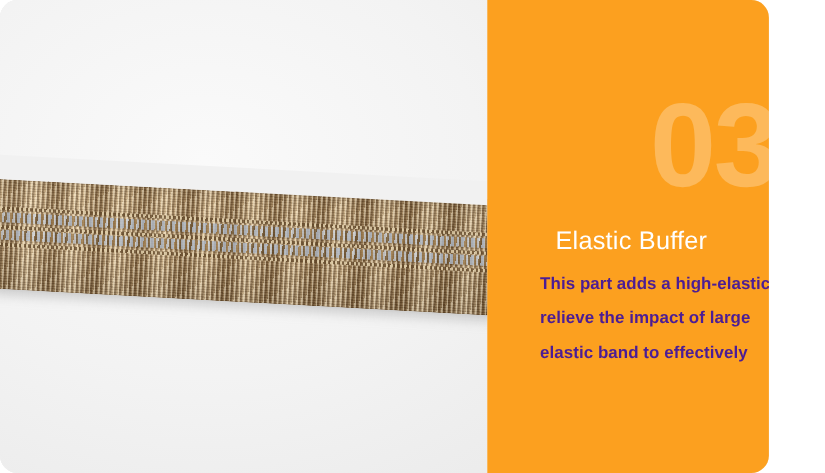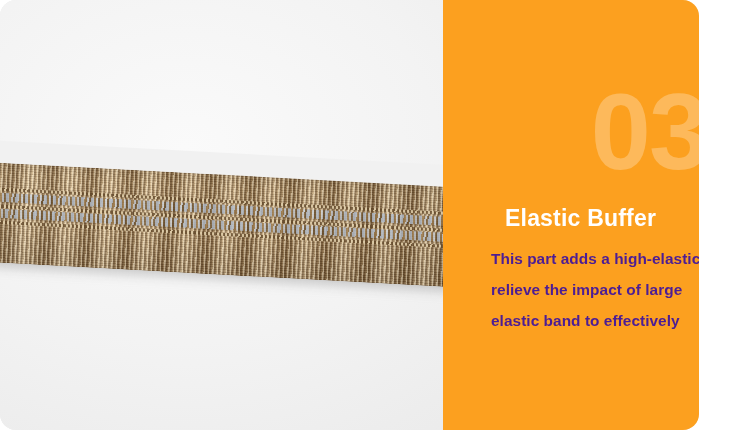--- a/index.html
+++ b/index.html
@@ -195,21 +195,21 @@
     line-height: 1;
     letter-spacing: -2px;
     color: rgba(255,255,255,0.27);
     user-select: none;
   }
   #panel-title {
     position: absolute;
     left: 62px;
     top: 205px;
     font-size: 23px;
-    font-weight: 700;
+    font-weight: 400;
     color: #ffffff;
     letter-spacing: 0.2px;
     white-space: nowrap;
   }
   #panel-body {
     position: absolute;
     left: 32px;
     top: 243px;
     width: 268px;
     font-size: 15.4px;

